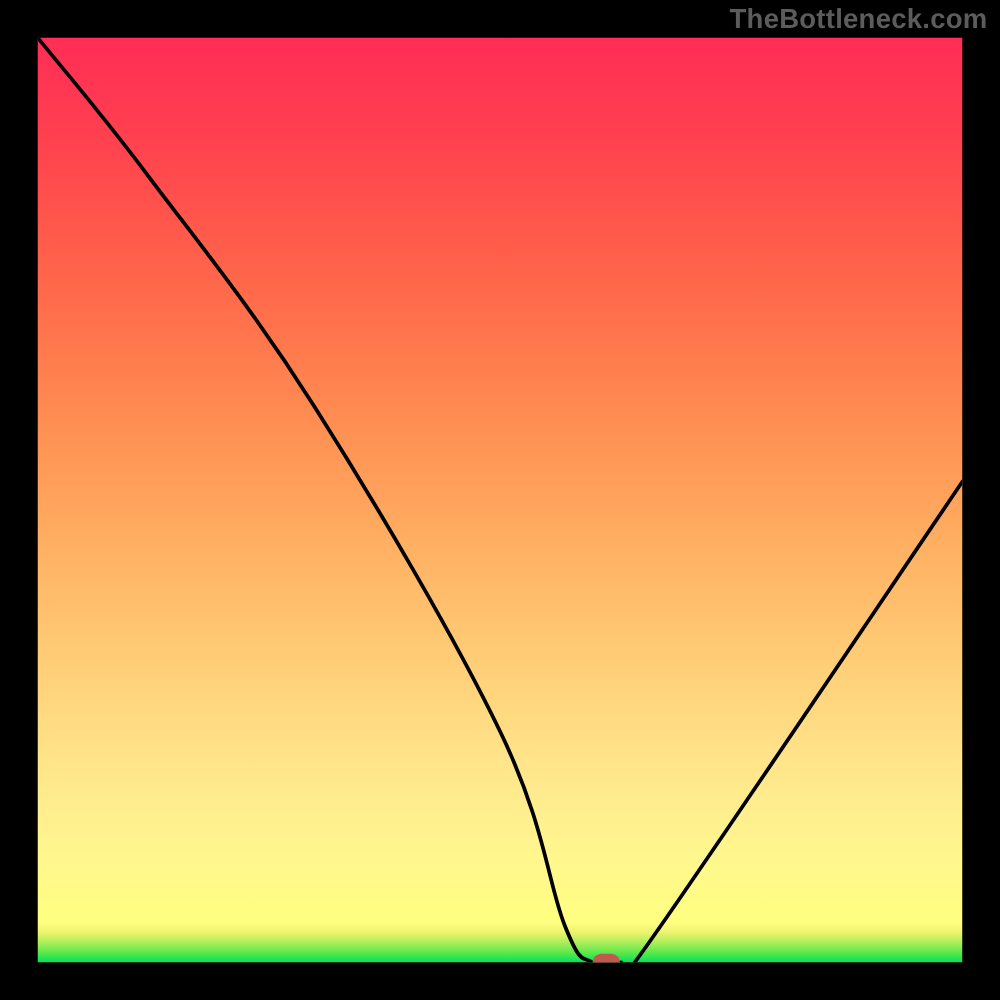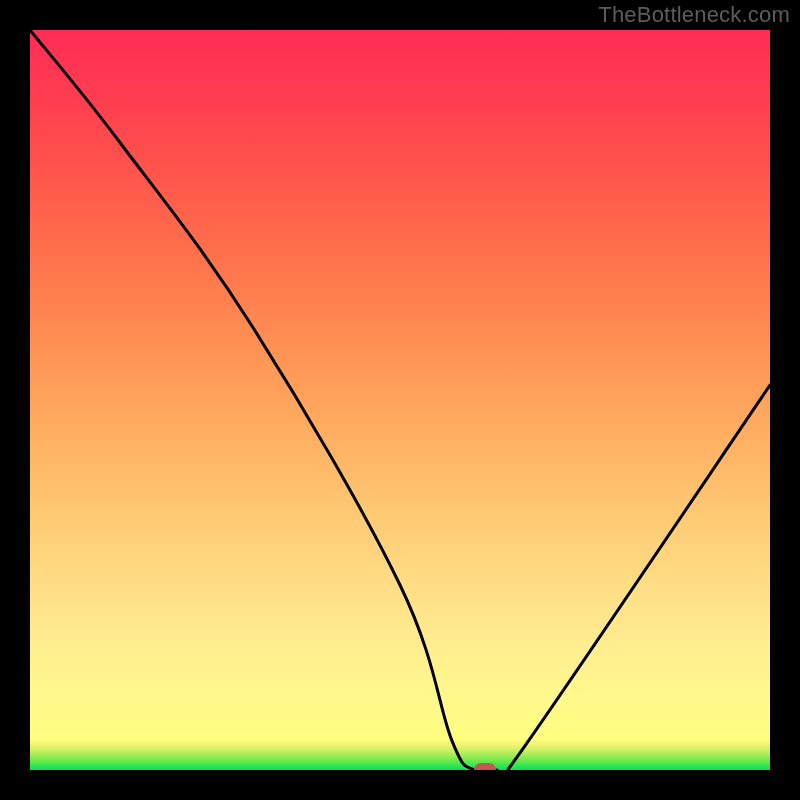--- a/index.html
+++ b/index.html
@@ -16,21 +16,21 @@
     width: 800px;
     height: 800px;
     background: #000;
   }
   .watermark {
     position: absolute;
     top: 2px;
     right: 10px;
     color: #5c5c5c;
     font-size: 22px;
-    font-weight: 400;
+    font-weight: 700;
     letter-spacing: 0.2px;
     z-index: 5;
   }
   .plot-area {
     position: absolute;
     left: 30px;
     top: 30px;
     width: 740px;
     height: 740px;
     overflow: hidden;

